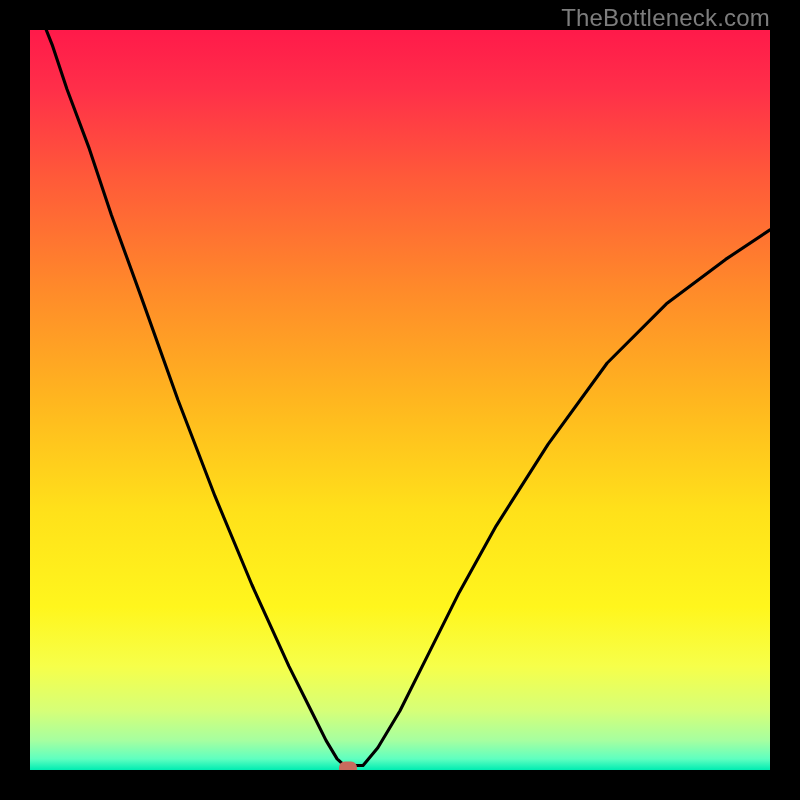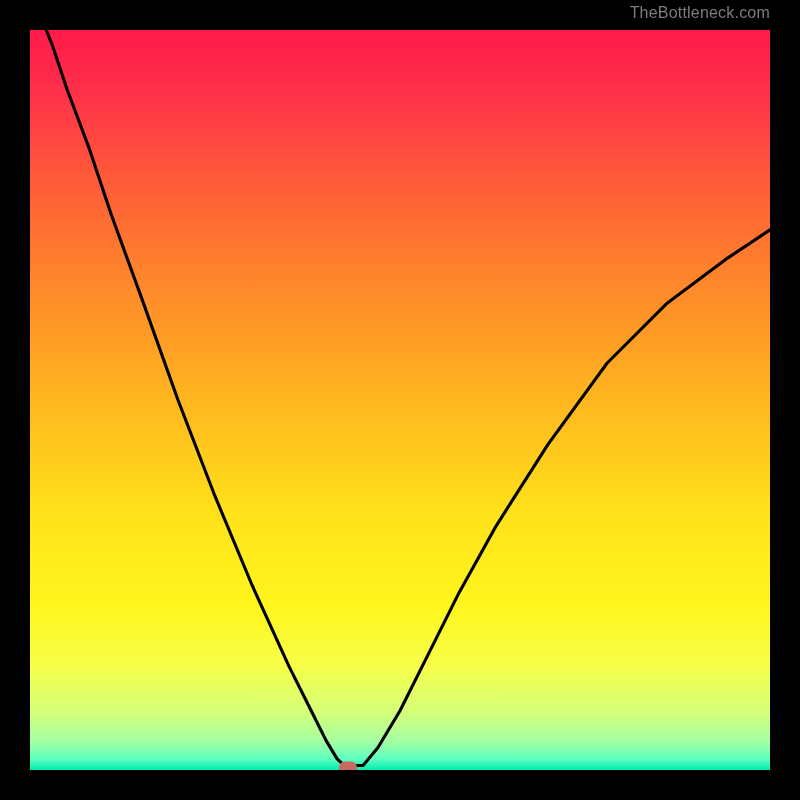--- a/index.html
+++ b/index.html
@@ -41,21 +41,21 @@
     height: 13px;
     border-radius: 6px;
     transform: translate(-50%, -50%);
     background: #c86b5e;
   }
   .attribution {
     position: absolute;
     top: 4px;
     right: 30px;
     color: #7d7d7d;
-    font-size: 16px;
+    font-size: 24px;
     font-weight: 500;
     letter-spacing: 0.2px;
   }
 </style>
 </head>
 <body>
 
 <div class="frame">
   <div class="attribution">TheBottleneck.com</div>
   <div class="plot-area">

